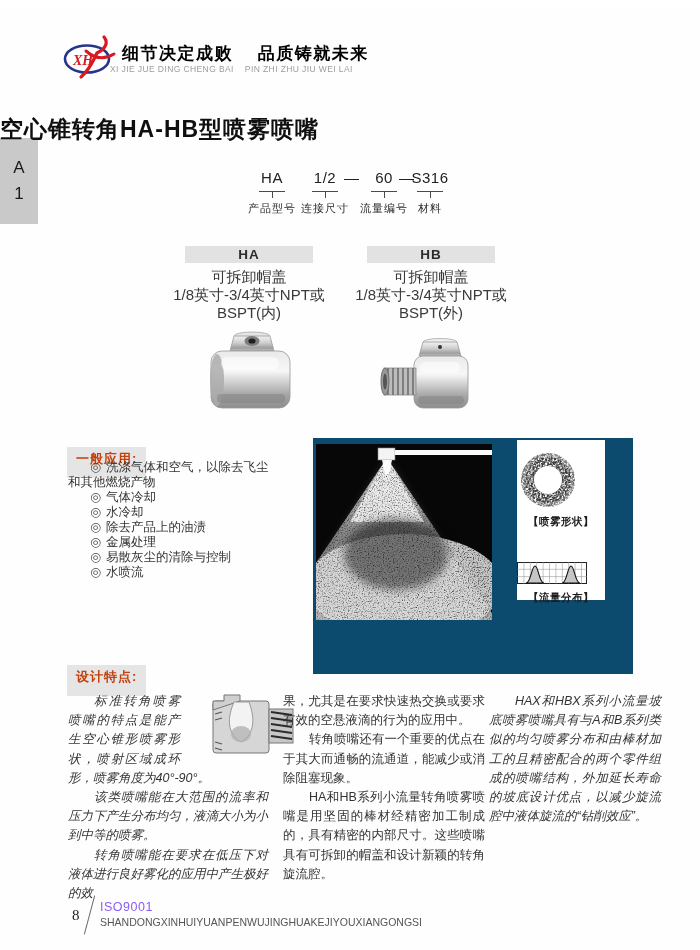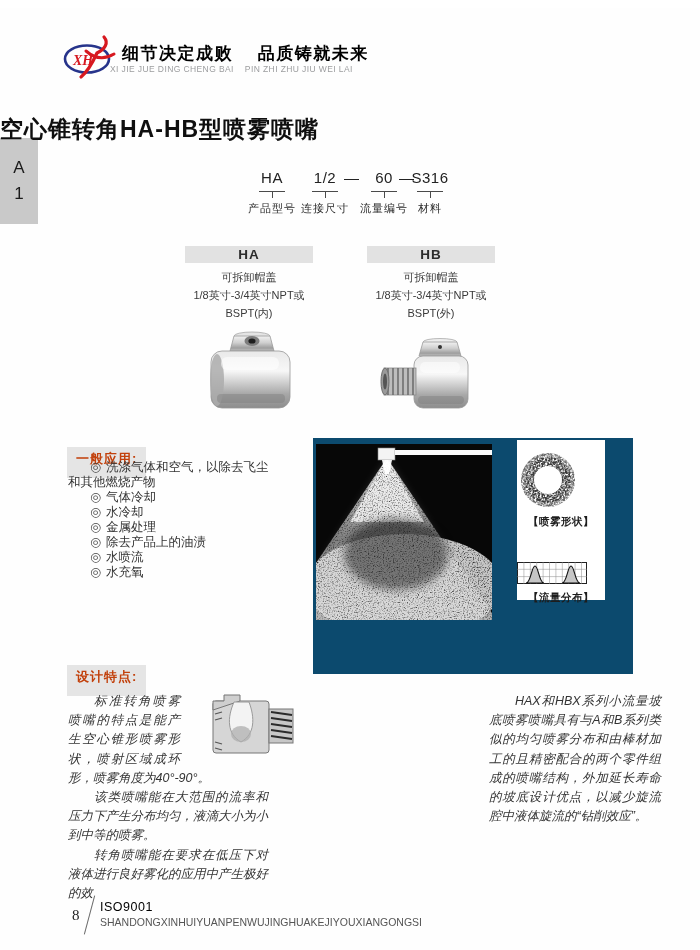--- a/index.html
+++ b/index.html
@@ -23,21 +23,21 @@
   .code-val{font-size:15px;color:#222;letter-spacing:.5px;}
   .tick-bar{width:26px;height:1px;background:#4a4a4a;margin:5px auto 0;}
   .tick-stem{width:1px;height:6px;background:#4a4a4a;margin:0 auto;}
   .code-label{font-size:11px;color:#2a2a2a;margin-top:3px;letter-spacing:1px;}
   .code-dash{position:absolute;top:161px;font-size:15px;color:#222;}
 
   
   .variant{position:absolute;width:128px;}
   .variant-bar{height:17px;background:#e2e2e2;text-align:center;font-size:13.5px;font-weight:600;
                color:#2c2c2c;line-height:17px;letter-spacing:1px;}
-  .variant-desc{width:176px;margin-left:-24px;text-align:center;font-size:11px;color:#3a3a3a;line-height:18px;margin-top:5px;}
+  .variant-desc{width:176px;margin-left:-24px;text-align:center;font-size:15px;color:#3a3a3a;line-height:18px;margin-top:5px;}
 
   
   .badge{position:absolute;background:#e5e5e5;padding:3px 9px 10px;font-size:13px;font-weight:bold;color:#c2410c;letter-spacing:1px;}
 
   
   #app-list{left:68px;top:452px;width:208px;}
   #app-list p{margin:0;font-size:12.5px;line-height:15px;color:#333;text-indent:22px;}
   .bullet{margin-right:5px;color:#444;}
 
   
@@ -53,21 +53,21 @@
   .design-col p{margin:0;font-size:12.5px;line-height:19.2px;color:#333;text-align:justify;}
   .indent{text-indent:26px;}
   #design-col1{left:68px;width:200px;font-style:italic;}
   #design-col2{left:283px;width:202px;}
   #design-col3{left:489px;width:172px;font-style:italic;}
   #cutaway-wrap{float:right;width:82px;height:64px;margin:2px 0 4px 6px;}
 
   
   #footer-page{left:72px;top:899px;font-size:15px;font-family:"Liberation Serif","DejaVu Serif",serif;color:#222;}
   #footer-slash{left:89px;top:887px;width:1.4px;height:40px;background:#6a6a6a;transform:rotate(15deg);}
-  #footer-iso{left:100px;top:892px;font-size:12.5px;color:#000000;letter-spacing:.5px;}
+  #footer-iso{left:100px;top:892px;font-size:12.5px;color:#8b5cf6;letter-spacing:.5px;}
   #footer-co{left:100px;top:908px;font-size:10.5px;color:#555;}
 </style>
 </head>
 <body>
 
 <div id="page">
 
   <svg class="abs" style="left:56px;top:26px;" width="66" height="50" viewBox="0 0 66 50">
     <ellipse cx="31" cy="25" rx="22" ry="13.5" fill="none" stroke="#27348b" stroke-width="2.6"></ellipse>
     <text x="17" y="31" font-size="14" font-style="italic" font-weight="bold" fill="#d71920" font-family="Liberation Serif, DejaVu Serif, serif">XH</text>
@@ -173,24 +173,24 @@
     <ellipse cx="7" cy="43.5" rx="2" ry="8" fill="#555"></ellipse>
     <rect x="42" y="24" width="40" height="11" rx="5" fill="#ffffff" opacity=".5"></rect>
     <rect x="40" y="58" width="46" height="8" rx="4" fill="#7f7f7f" opacity=".45"></rect>
   </svg>
 
   <div class="badge" style="left:67px;top:439px;">一般应用:</div>
   <div class="abs" id="app-list">
     <p><span class="bullet">◎</span><span>洗涤气体和空气，以除去飞尘和其他燃烧产物</span></p>
     <p><span class="bullet">◎</span><span>气体冷却</span></p>
     <p><span class="bullet">◎</span><span>水冷却</span></p>
+    <p><span class="bullet">◎</span><span>除去产品上的油渍</span></p>
     <p><span class="bullet">◎</span><span>金属处理</span></p>
-    <p><span class="bullet">◎</span><span>除去产品上的油渍</span></p>
+    <p><span class="bullet">◎</span><span>易散灰尘的清除与控制</span></p>
     <p><span class="bullet">◎</span><span>水喷流</span></p>
-    <p><span class="bullet">◎</span><span>水充氧</span></p>
   </div>
 
   <div class="abs" id="fig-block">
     <svg id="spray-photo" viewBox="0 0 176 176">
       <defs>
         <filter id="grain" x="-20%" y="-20%" width="140%" height="140%">
           <feTurbulence type="fractalNoise" baseFrequency="0.8" numOctaves="2" stitchTiles="stitch" result="n"></feTurbulence>
           <feColorMatrix in="n" type="matrix" values="0 0 0 0 1  0 0 0 0 1  0 0 0 0 1  1.3 1.3 1.3 0 -1.0" result="m"></feColorMatrix>
           <feComposite in="SourceGraphic" in2="m" operator="in"></feComposite>
         </filter>
@@ -279,20 +279,25 @@
               <line x1="3" y1="54" x2="10" y2="56"></line>
           </g>
         </svg>
       </span>
       <span>标准转角喷雾喷嘴的特点是能产生空心锥形喷雾形状，喷射区域成环形，喷雾角度为40°-90°。</span>
     </p>
     <p class="indent">该类喷嘴能在大范围的流率和压力下产生分布均匀，液滴大小为小到中等的喷雾。</p>
     <p class="indent">转角喷嘴能在要求在低压下对液体进行良好雾化的应用中产生极好的效</p>
   </div>
 
+  <div class="design-col" id="design-col2">
+    <p>果，尤其是在要求快速热交换或要求有效的空悬液滴的行为的应用中。</p>
+    <p class="indent">转角喷嘴还有一个重要的优点在于其大而通畅的流通道，能减少或消除阻塞现象。</p>
+    <p class="indent">HA和HB系列小流量转角喷雾喷嘴是用坚固的棒材经精密加工制成的，具有精密的内部尺寸。这些喷嘴具有可拆卸的帽盖和设计新颖的转角旋流腔。</p>
+  </div>
 
   <div class="design-col" id="design-col3">
     <p class="indent">HAX和HBX系列小流量坡底喷雾喷嘴具有与A和B系列类似的均匀喷雾分布和由棒材加工的且精密配合的两个零件组成的喷嘴结构，外加延长寿命的坡底设计优点，以减少旋流腔中液体旋流的“钻削效应”。</p>
   </div>
 
   <div class="abs" id="footer-page">8</div>
   <div class="abs" id="footer-slash"></div>
   <div class="abs" id="footer-iso">ISO9001</div>
   <div class="abs" id="footer-co">SHANDONGXINHUIYUANPENWUJINGHUAKEJIYOUXIANGONGSI</div>
 

